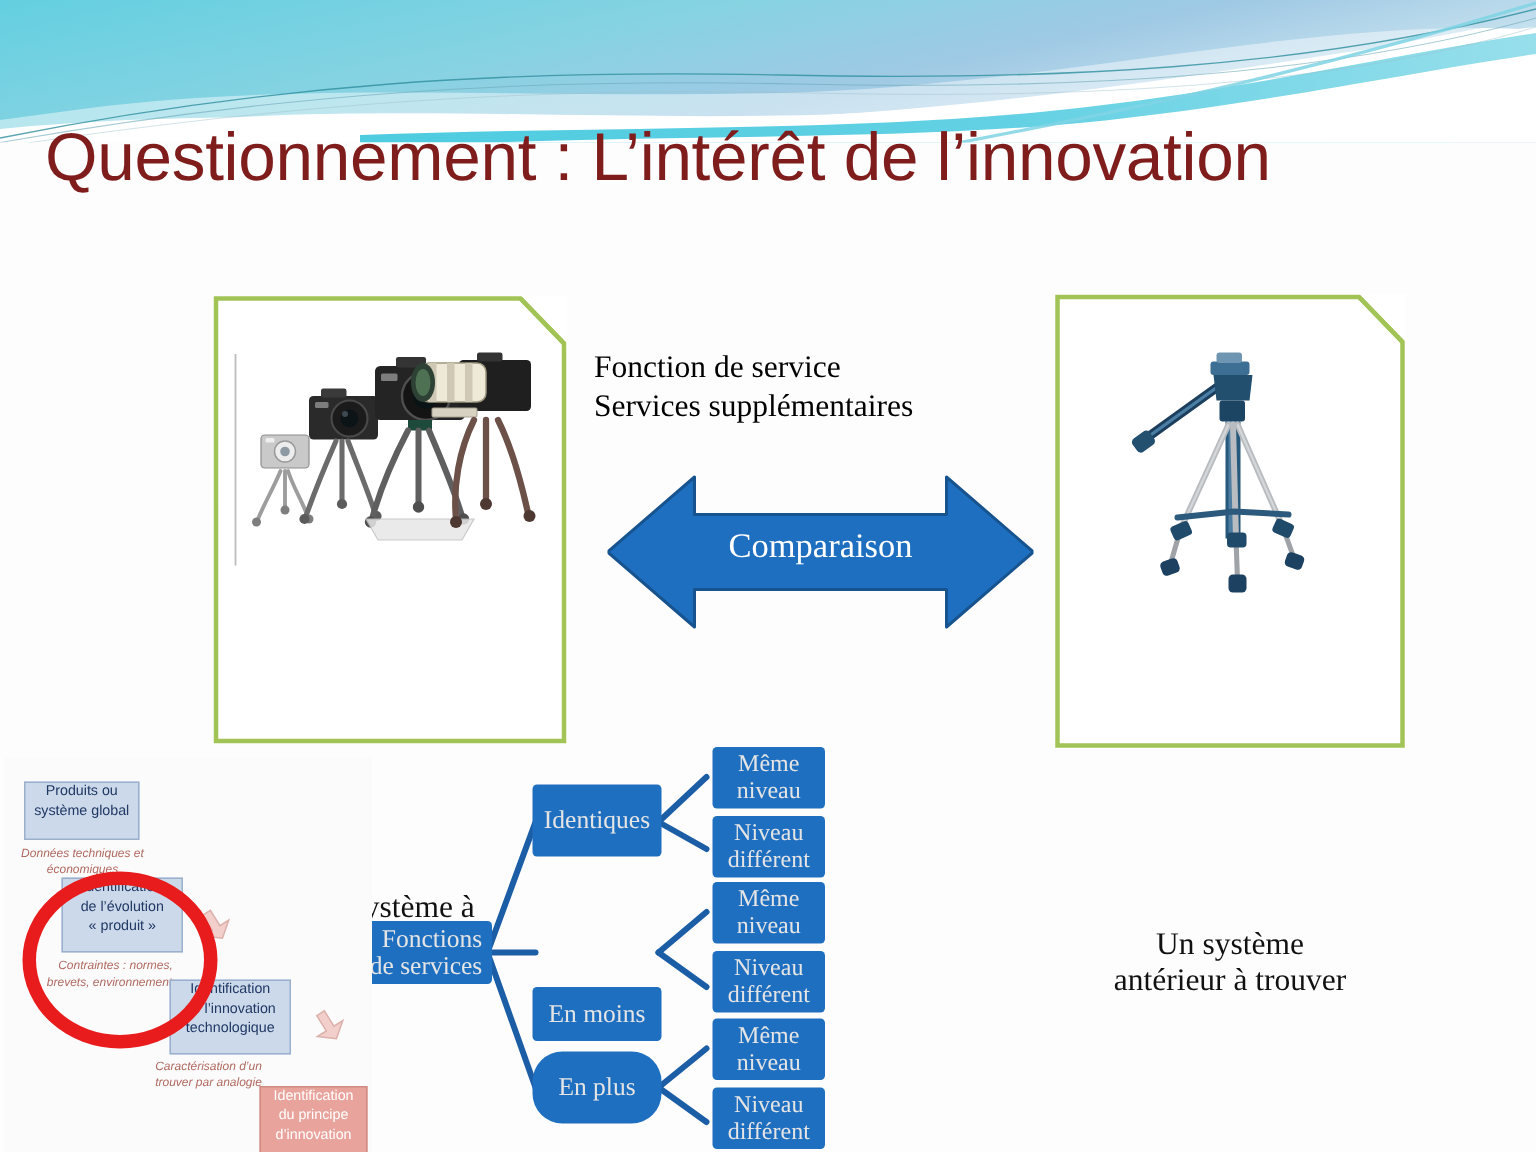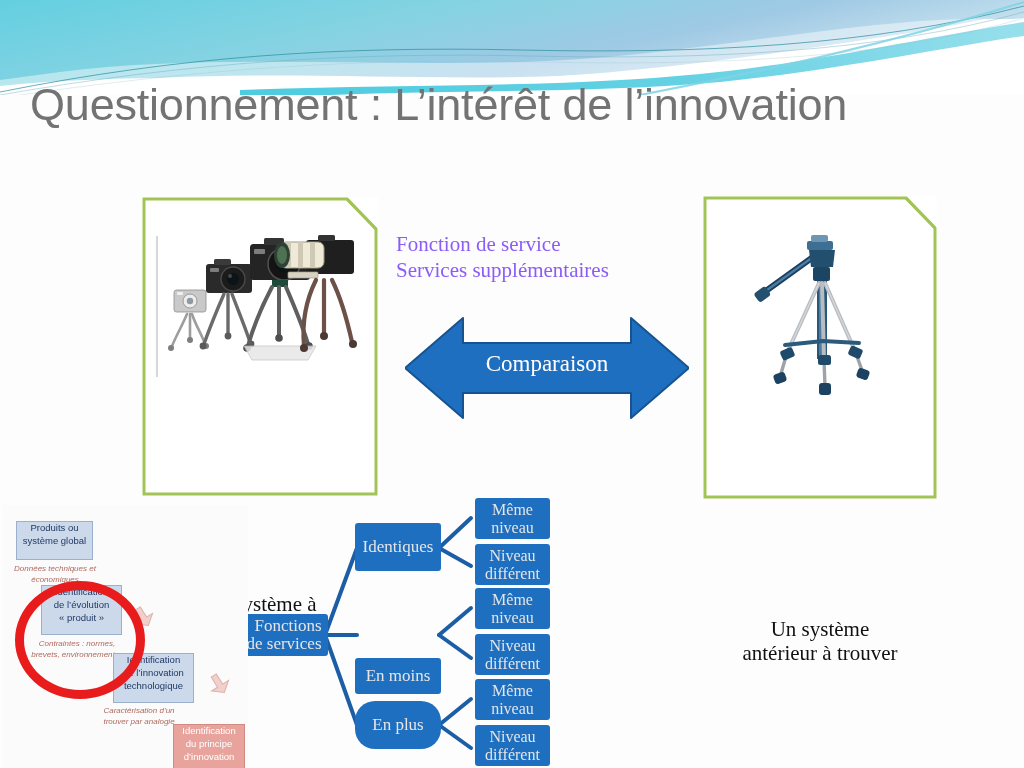--- a/index.html
+++ b/index.html
@@ -26,21 +26,21 @@
 
   
   #title {
     position: absolute;
     left: 30px; top: 79px;
     width: 980px;
     font-family: "Liberation Sans", sans-serif;
     font-size: 45px;
     font-weight: 400;
     letter-spacing: -0.2px;
-    color: #737373;
+    color: #7f1d1d;
     white-space: nowrap;
   }
 
   
   .frame {
     position: absolute;
     background: #ffffff;
   }
   .frame .frame-svg { position: absolute; left: 0; top: 0; }
   .frame-caption {
@@ -61,21 +61,21 @@
 
   #caption-left  { top: 395px; }
   #caption-right { top: 421px; }
 
   
   #svc-text {
     position: absolute;
     left: 396px; top: 231px;
     font-family: "Liberation Serif", serif;
     font-size: 21px;
-    color: #8b5cf6;
+    color: #000000;
     line-height: 1.26;
     white-space: pre-line;
   }
   #question-text {
     position: absolute;
     left: 599px; top: 615px;
     font-family: "Liberation Serif", serif;
     font-size: 22px;
     color: #111;
     white-space: nowrap;

